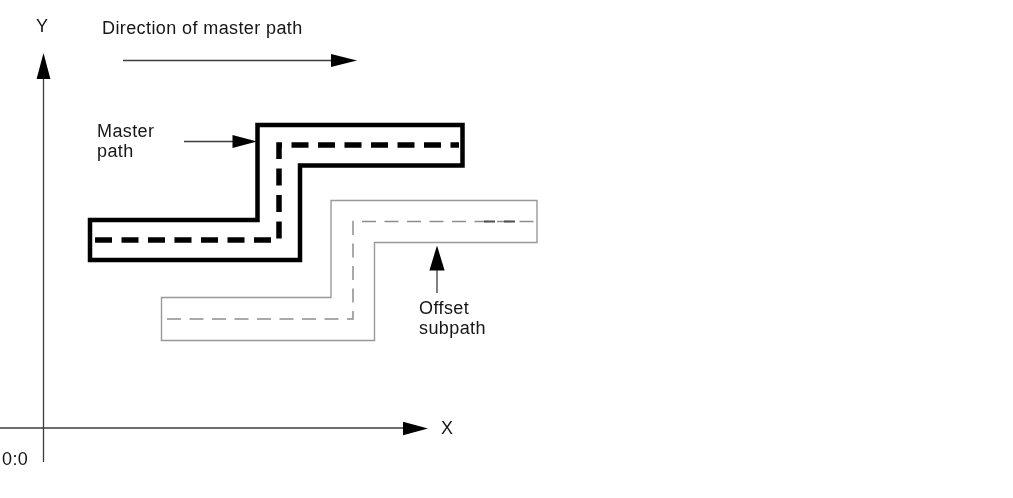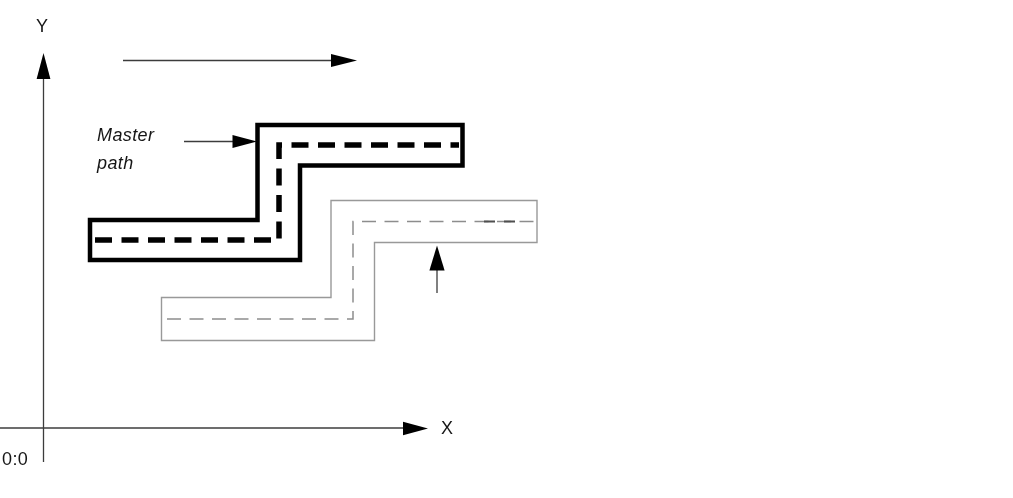--- a/index.html
+++ b/index.html
@@ -24,22 +24,21 @@
   }
   .lbl {
     position: absolute;
     color: #161616;
     font-size: 18px;
     line-height: 22px;
     letter-spacing: 0.4px;
     white-space: pre-line;
   }
   .lbl-two-line {
-    line-height: 28px;
-    font-style: italic;
+    line-height: 20px;
   }
 </style>
 </head>
 <body>
 
 <div class="canvas">
 
   <svg class="diagram-svg" viewBox="0 0 1013 498" xmlns="http://www.w3.org/2000/svg">
 
     <line x1="43.5" y1="74" x2="43.5" y2="462" stroke-width="1.3" stroke="#3c3c3c"></line>
@@ -60,22 +59,25 @@
 
     <line x1="184" y1="141.5" x2="236" y2="141.5" stroke-width="1.3" stroke="#3c3c3c"></line>
     <polygon points="257,141.5 232.5,135 232.5,148" fill="#000000"></polygon>
 
     <line x1="437" y1="293" x2="437" y2="267" stroke-width="1.3" stroke="#3c3c3c"></line>
     <polygon points="437,245.5 429.4,270.5 444.6,270.5" fill="#000000"></polygon>
   </svg>
 
   <div class="lbl" style="left:36px; top:15px;">Y</div>
 
+  <div class="lbl" style="left:102px; top:17px;">Direction of master path</div>
 
   <div class="lbl lbl-two-line" style="left:97px; top:121px;">Master
 path</div>
 
+  <div class="lbl lbl-two-line" style="left:419px; top:298px;">Offset
+subpath</div>
 
   <div class="lbl" style="left:441px; top:417px;">X</div>
 
   <div class="lbl" style="left:2px; top:448px;">0:0</div>
 
 </div>
 
 </body></html>

